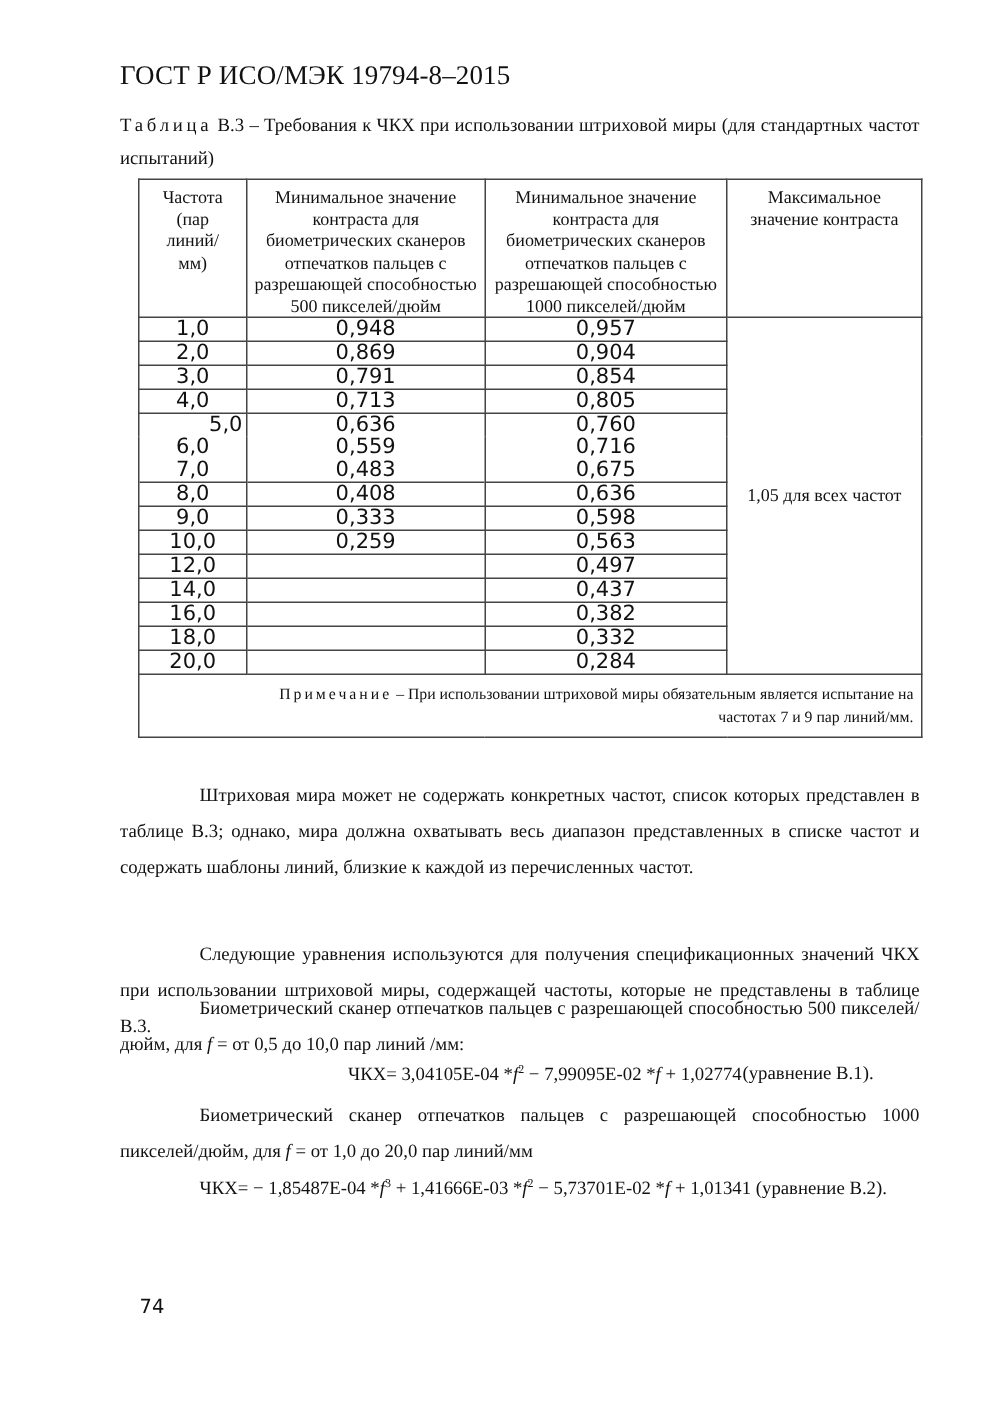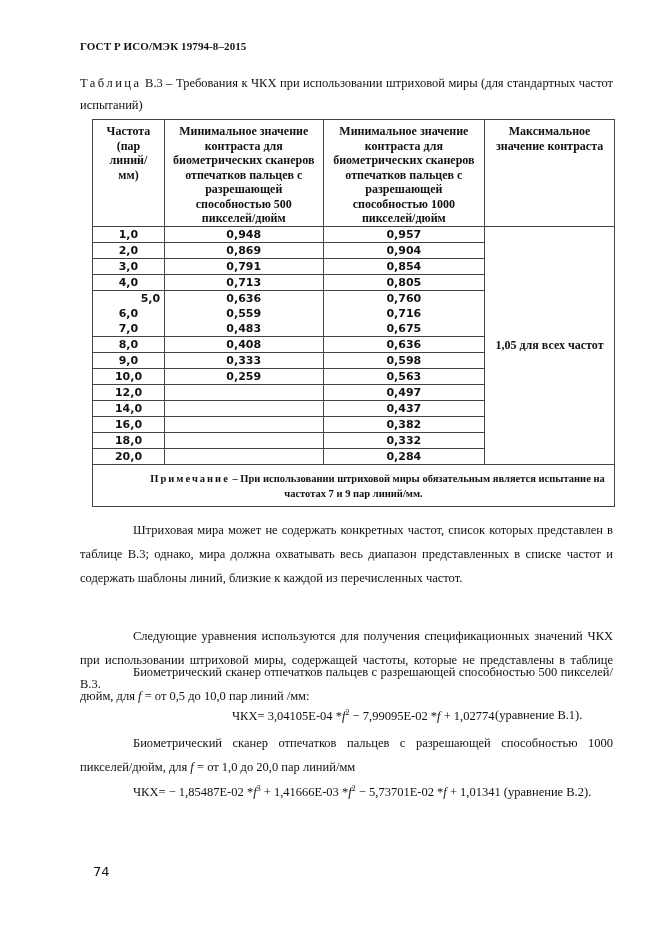--- a/index.html
+++ b/index.html
@@ -1,29 +1,29 @@
 <!DOCTYPE html>
 <html><head>
 <meta charset="utf-8">
 <style>
   html, body { margin:0; padding:0; background:#fff; }
   body { width:661px; height:935px; position:relative; overflow:hidden;
          font-family:"Liberation Serif", serif; color:#111; }
-  .hdr { position:absolute; left:80px; top:40px; font-weight:bold; font-size:11px; letter-spacing:0.1px; }
+  .hdr { position:absolute; left:80px; top:40px; font-weight:normal; font-size:18px; letter-spacing:0.1px; }
   .caption { position:absolute; left:80px; top:72px; width:533px; font-size:12.5px; line-height:22px; text-align:justify; }
   .caption .sp { letter-spacing:2.5px; }
   table.t { position:absolute; left:92px; top:119px; width:523px; border-collapse:collapse;
             font-size:12px; line-height:14.5px; }
-  table.t td, table.t th { border:1px solid #444; padding:0; text-align:center; vertical-align:top; font-weight:bold; }
+  table.t td, table.t th { border:1px solid #444; padding:0; text-align:center; vertical-align:top; font-weight:normal; }
   table.t th { padding-top:4px; padding-bottom:0; }
   .c1 { width:71px; } .c2 { width:158px; } .c3 { width:161px; } .c4 { width:129px; }
-  table.t td.num { font-family:"DejaVu Sans", sans-serif; font-size:11px; height:15px; line-height:15px; }
+  table.t td.num { font-family:"DejaVu Sans", sans-serif; font-size:14px; height:15px; line-height:15px; }
   table.t tr.nb td.num { border-top:none; border-bottom:none; }
   table.t td.max { vertical-align:middle; font-size:12px; }
-  table.t td.note { text-align:center; padding:6px 5px 5px 5px; font-size:10.5px; line-height:15px; }
+  table.t td.note { text-align:right; padding:6px 5px 5px 5px; font-size:10.5px; line-height:15px; }
   .note .spl { letter-spacing:2px; margin-left:48px; }
   .para { position:absolute; left:80px; width:533px; font-size:12.5px; line-height:24px; text-align:justify; }
   .ind { text-indent:53px; }
   .eq { position:absolute; font-size:12.5px; white-space:nowrap; }
   .pageno { position:absolute; left:93px; top:864px; font-size:13px; font-family:"DejaVu Sans", sans-serif; }
   i { font-style:italic; }
 </style>
 </head>
 <body>
 
@@ -135,15 +135,15 @@
 
 <div class="para ind" style="top:518px;">Штриховая мира может не содержать конкретных частот, список которых представлен в таблице В.3; однако, мира должна охватывать весь диапазон представленных в списке частот и содержать шаблоны линий, близкие к каждой из перечисленных частот.</div>
 <div class="para ind" style="top:591px;margin-top:33px;">Следующие уравнения используются для получения спецификационных значений ЧКХ при использовании штриховой миры, содержащей частоты, которые не представлены в таблице В.3.</div>
 <div class="para ind" style="top:660px;"><span>Биометрический сканер отпечатков пальцев с разрешающей способностью 500 пикселей/дюйм, для </span><i>f</i><span> = от 0,5 до 10,0 пар линий /мм:</span></div>
 
 <div class="eq" style="left:232px;top:708px;"><span>ЧКХ= 3,04105E-04 *</span><i>f</i><sup style="font-size:8px">2</sup><span> − 7,99095E-02 *</span><i>f</i><span> + 1,02774</span></div>
 <div class="eq" style="left:495px;top:708px;">(уравнение В.1).</div>
 
 <div class="para ind" style="top:731px;"><span>Биометрический сканер отпечатков пальцев с разрешающей способностью 1000 пикселей/дюйм, для </span><i>f</i><span> = от 1,0 до 20,0 пар линий/мм</span></div>
 
-<div class="para ind" style="top:777px;"><span>ЧКХ= − 1,85487E-02 *</span><i>f</i><sup style="font-size:8px">3</sup><span> + 1,41666E-03 *</span><i>f</i><sup style="font-size:8px">2</sup><span> − 5,73701E-02 *</span><i>f</i><span> + 1,01341 (уравнение В.2).</span></div>
+<div class="para ind" style="top:777px;"><span>ЧКХ= − 1,85487E-04 *</span><i>f</i><sup style="font-size:8px">3</sup><span> + 1,41666E-03 *</span><i>f</i><sup style="font-size:8px">2</sup><span> − 5,73701E-02 *</span><i>f</i><span> + 1,01341 (уравнение В.2).</span></div>
 
 <div class="pageno">74</div>
 
 </body></html>

